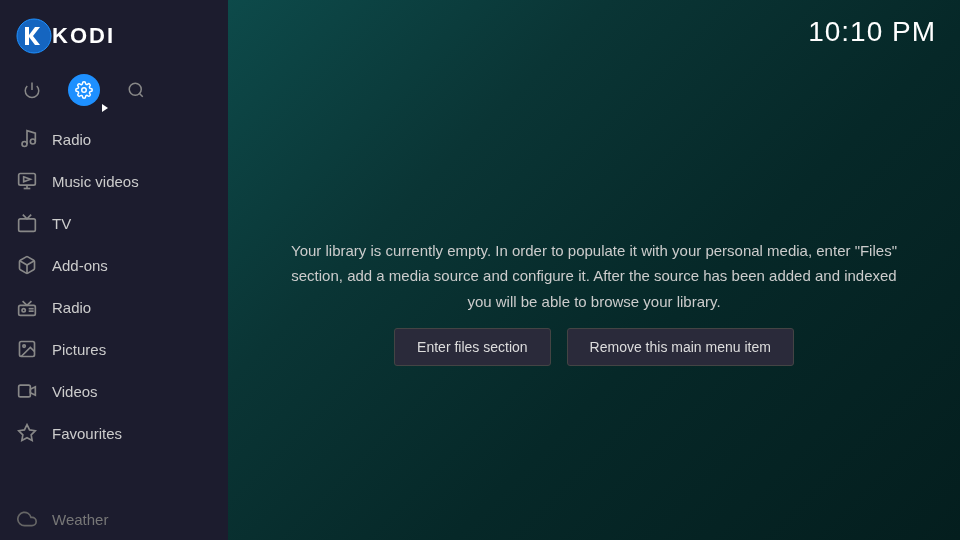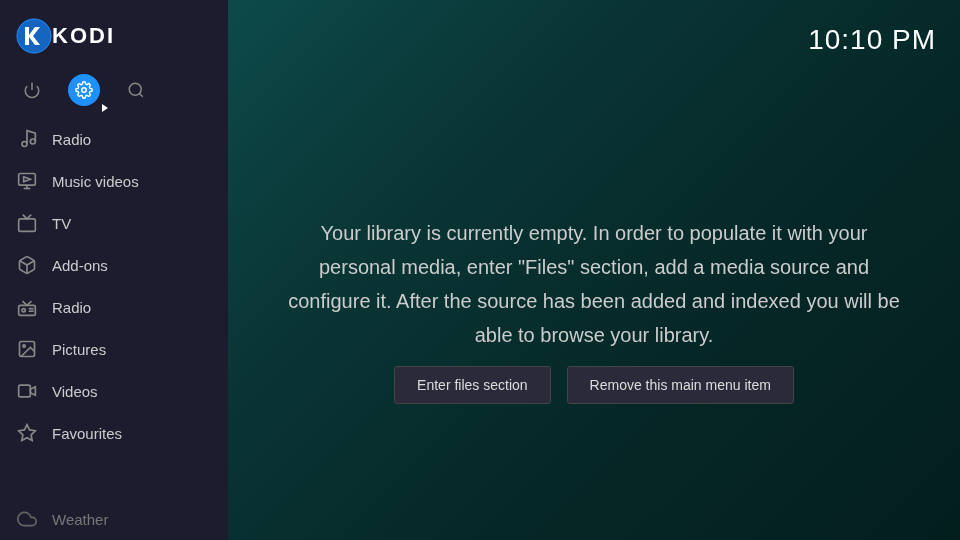--- a/index.html
+++ b/index.html
@@ -105,21 +105,21 @@
       height: 540px;
       background: linear-gradient(135deg, #0d4a4a 0%, #0a3535 30%, #062828 60%, #041e1e 100%);
       display: flex;
       flex-direction: column;
       position: relative;
     }
 
     .top-bar {
       display: flex;
       justify-content: flex-end;
-      padding: 24px 24px;
+      padding: 16px 24px;
     }
 
     .clock {
       color: #fff;
       font-size: 28px;
       font-weight: 300;
       letter-spacing: 1px;
     }
 
     .content-center {
@@ -127,21 +127,21 @@
       display: flex;
       flex-direction: column;
       align-items: center;
       justify-content: center;
       padding: 20px 60px;
     }
 
     .info-text {
       color: #ccc;
       text-align: center;
-      font-size: 20px;
+      font-size: 15px;
       line-height: 1.7;
       max-width: 660px;
       margin-bottom: 14px;
     }
 
     .action-buttons {
       display: flex;
       gap: 16px;
     }
 

